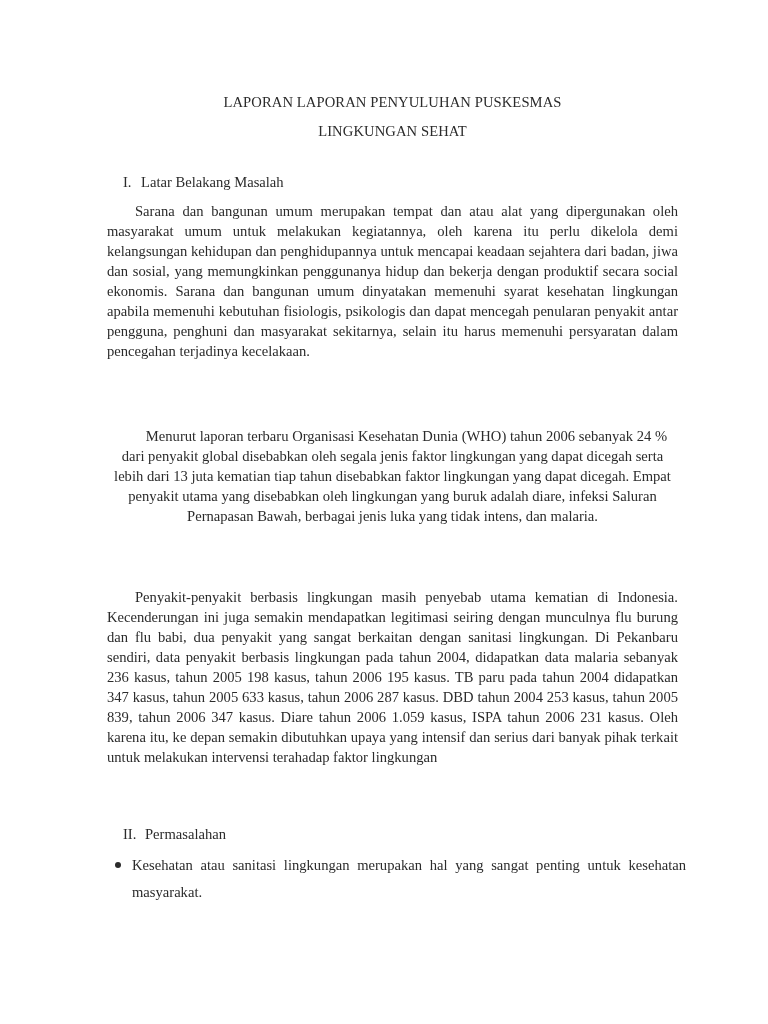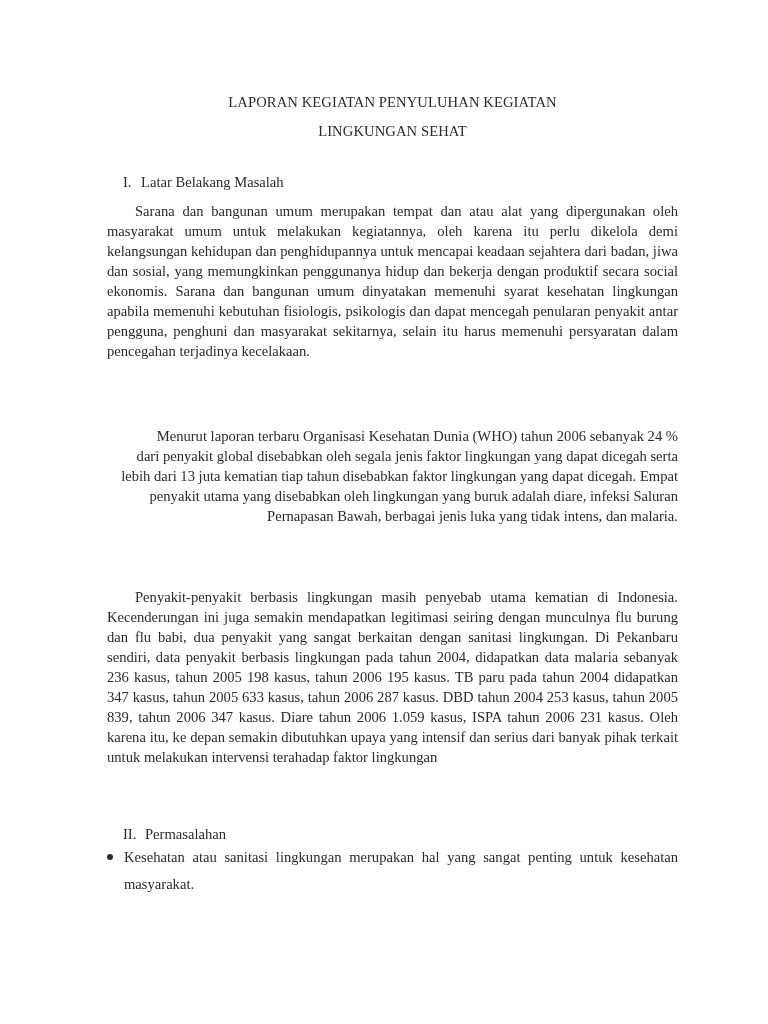--- a/index.html
+++ b/index.html
@@ -49,32 +49,32 @@
       position: absolute;
       left: 0;
       width: 571px;
       font-size: 14.6px;
       line-height: 20px;
       text-align: justify;
       text-indent: 28px;
       margin: 0;
     }
     .para.left {
-      text-align: right;
+      text-align: center;
     }
     .p1 { top: 201px; }
     .p2 { top: 426px; }
     .p3 { top: 587px; }
 
     .bullet-list {
       position: absolute;
       left: 0;
       top: 844px;
       width: 571px;
-      margin: 0;
+      margin: 8px;
       padding: 0;
       list-style: none;
     }
     .bullet-item {
       position: relative;
       padding-left: 17px;
       font-size: 14.6px;
       line-height: 27px;
       text-align: justify;
     }
@@ -86,21 +86,21 @@
       height: 6px;
       border-radius: 50%;
       background: #2b2b2b;
     }
   </style>
 </head>
 <body>
 
 <div class="page">
 
-  <div class="title title1">LAPORAN KEGIATAN PENYULUHAN KEGIATAN</div>
+  <div class="title title1">LAPORAN LAPORAN PENYULUHAN PUSKESMAS</div>
   <div class="title title2">LINGKUNGAN SEHAT</div>
 
   <div class="heading h1">
     <span class="num">I.</span><span>Latar Belakang Masalah</span>
   </div>
 
   <p class="para p1">Sarana dan bangunan umum merupakan tempat dan atau alat yang dipergunakan oleh masyarakat umum untuk melakukan kegiatannya, oleh karena itu perlu dikelola demi kelangsungan kehidupan dan penghidupannya untuk mencapai keadaan sejahtera dari badan, jiwa dan sosial, yang memungkinkan penggunanya hidup dan bekerja dengan produktif secara social ekonomis. Sarana dan bangunan umum dinyatakan memenuhi syarat kesehatan lingkungan apabila memenuhi kebutuhan fisiologis, psikologis dan dapat mencegah penularan penyakit antar pengguna, penghuni dan masyarakat sekitarnya, selain itu harus memenuhi persyaratan dalam pencegahan terjadinya kecelakaan.</p>
   <p class="para left p2">Menurut laporan terbaru Organisasi Kesehatan Dunia (WHO) tahun 2006 sebanyak 24 % dari penyakit global disebabkan oleh segala jenis faktor lingkungan yang dapat dicegah serta lebih dari 13 juta kematian tiap tahun disebabkan faktor lingkungan yang dapat dicegah. Empat penyakit utama yang disebabkan oleh lingkungan yang buruk adalah diare, infeksi Saluran Pernapasan Bawah, berbagai jenis luka yang tidak intens, dan malaria.</p>
   <p class="para p3">Penyakit-penyakit berbasis lingkungan masih penyebab utama kematian di Indonesia. Kecenderungan ini juga semakin mendapatkan legitimasi seiring dengan munculnya flu burung dan flu babi, dua penyakit yang sangat berkaitan dengan sanitasi lingkungan. Di Pekanbaru sendiri, data penyakit berbasis lingkungan pada tahun 2004, didapatkan data malaria sebanyak 236 kasus, tahun 2005 198 kasus, tahun 2006 195 kasus. TB paru pada tahun 2004 didapatkan 347 kasus, tahun 2005 633 kasus, tahun 2006 287 kasus. DBD tahun 2004 253 kasus, tahun 2005 839, tahun 2006 347 kasus. Diare tahun 2006 1.059 kasus, ISPA tahun 2006 231 kasus. Oleh karena itu, ke depan semakin dibutuhkan upaya yang intensif dan serius dari banyak pihak terkait untuk melakukan intervensi terahadap faktor lingkungan</p>
 

